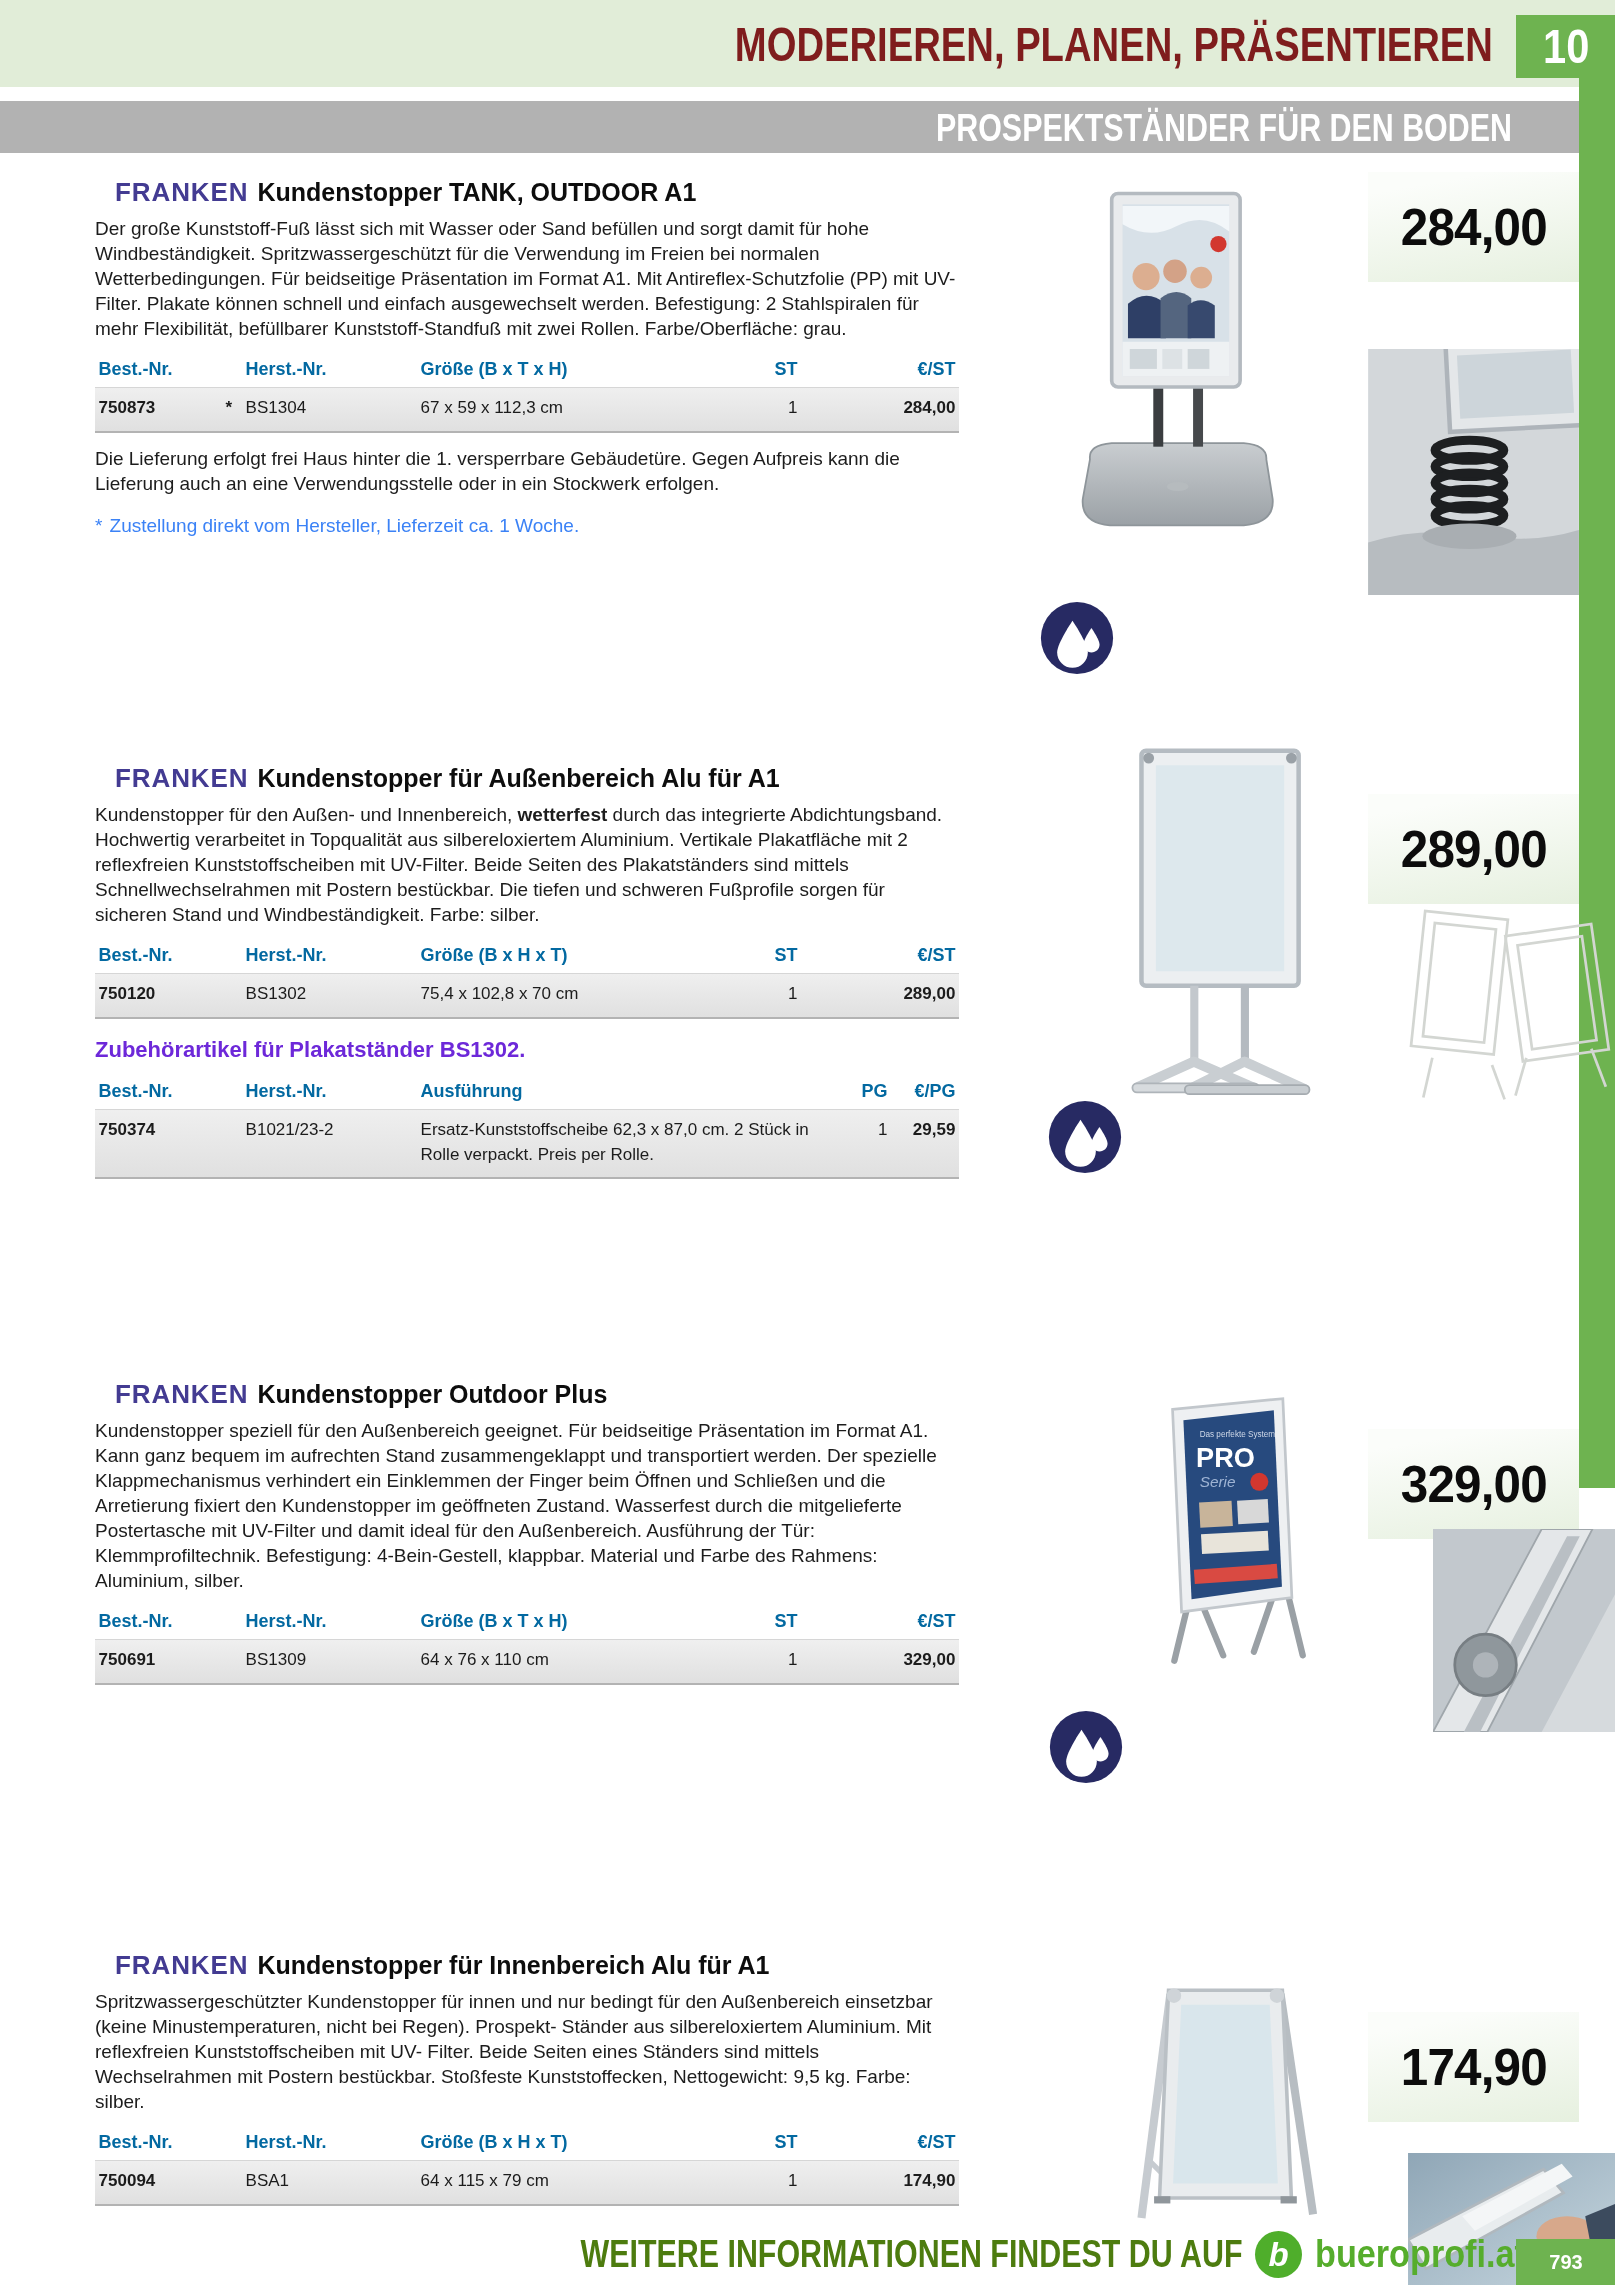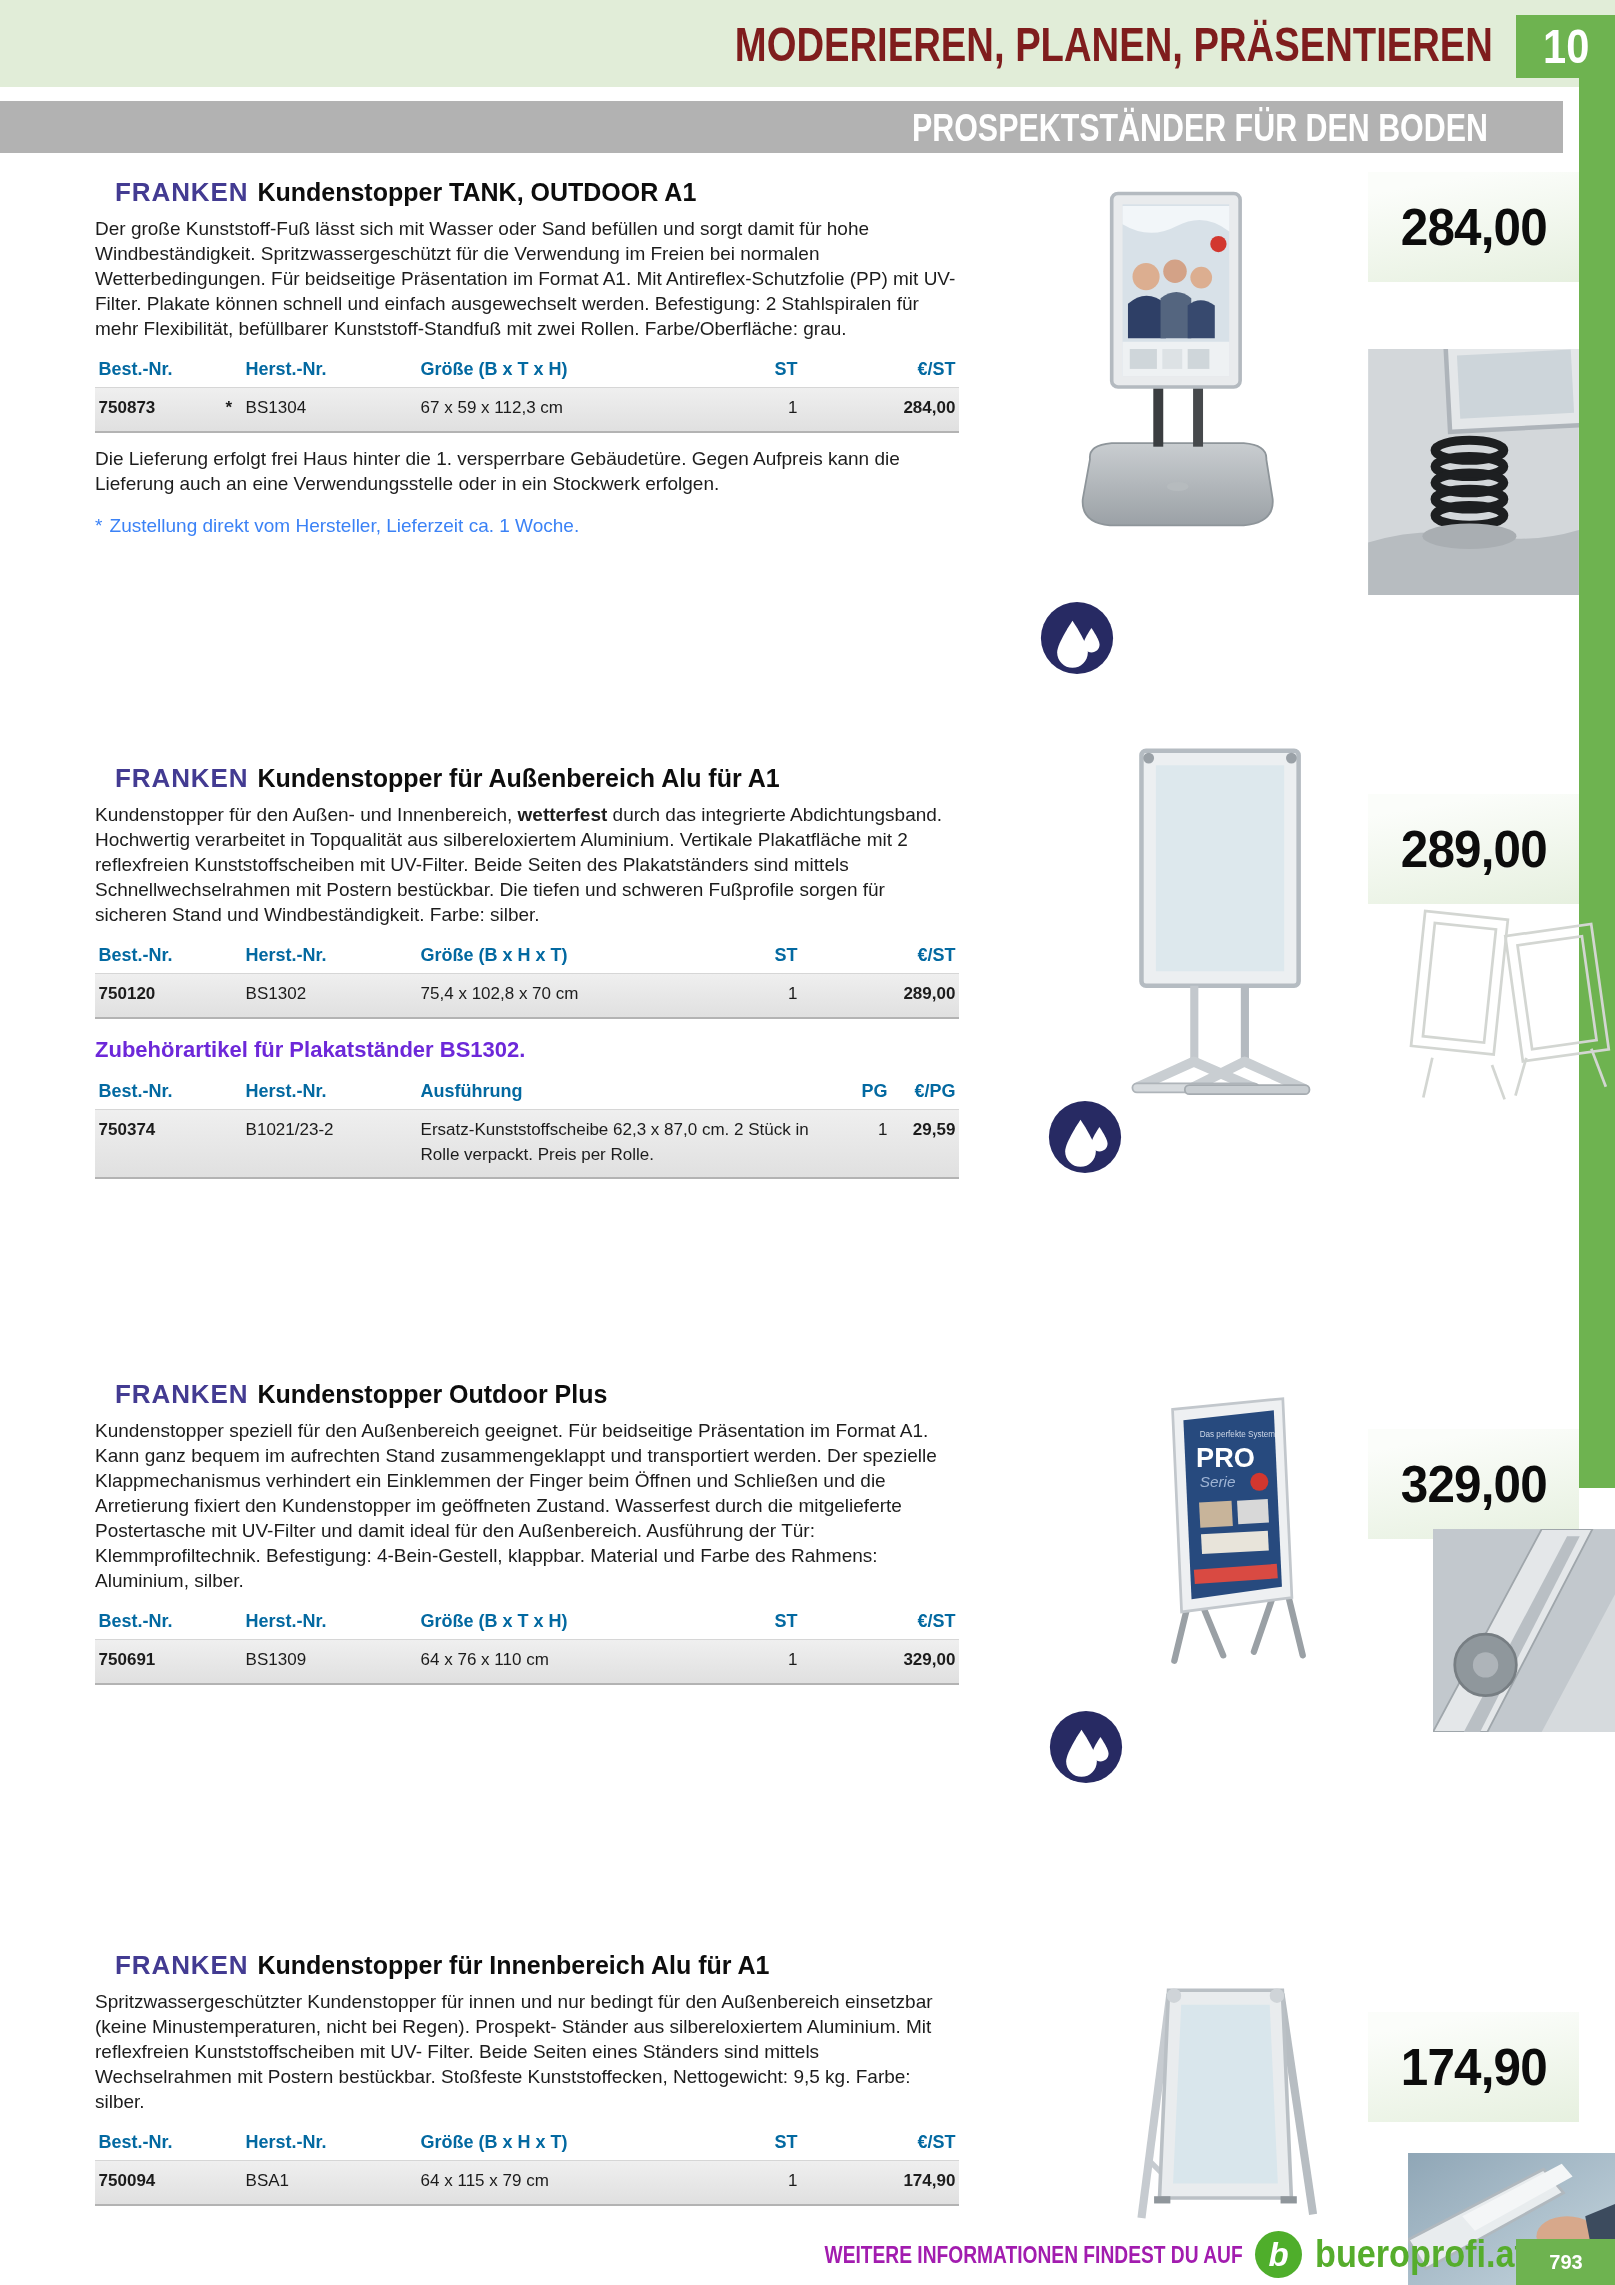--- a/index.html
+++ b/index.html
@@ -6,21 +6,21 @@
   .page{position:relative;width:1616px;height:2285px;background:#ffffff;overflow:hidden;
         font-family:"Liberation Sans",sans-serif;color:#1c1c1c;}
 
   
   .band{position:absolute;left:0;top:0;width:1616px;height:87px;background:#e1edd8;}
   .band-title{position:absolute;right:123px;top:16.3px;font-size:49px;font-weight:bold;color:#7f1d1d;white-space:nowrap;}
   .band-title .cond{display:inline-block;transform:scaleX(0.78);transform-origin:right center;letter-spacing:0px;}
   .tab10{position:absolute;left:1516px;top:14.5px;width:100px;height:63px;background:#6eb350;color:#ffffff;
          display:flex;align-items:center;justify-content:center;font-size:49px;font-weight:bold;}
   .tab10 .cond{display:inline-block;transform:scaleX(0.85);}
-  .graybar{position:absolute;left:0;top:101px;width:1563px;height:52px;background:#b2b2b2;}
+  .graybar{position:absolute;left:0;top:101px;width:1563px;height:52px;background:#b2b2b2;padding-left:24px;}
   .graybar-text{position:absolute;right:75px;top:6.3px;font-size:38px;font-weight:bold;color:#ffffff;white-space:nowrap;}
   .graybar-text .cond{display:inline-block;transform:scaleX(0.8);transform-origin:right center;}
   .strip{position:absolute;left:1579px;top:78px;width:36px;height:1410px;background:#6eb350;}
 
   
   .sec{position:absolute;left:95px;width:864px;}
   .s1{top:177px}.s2{top:763px}.s3{top:1379px}.s4{top:1950px}
   .prod-head{font-size:25px;font-weight:bold;color:#0d0d0d;line-height:31px;margin-left:20px;}
   .brand{color:#433b92;font-size:26px;font-weight:bold;letter-spacing:0.9px;margin-right:9px;}
   .desc{margin:8.1px 0 0 0;font-size:19px;line-height:25px;color:#1c1c1c;}
@@ -60,21 +60,21 @@
   #sk2{left:1405px;top:906px}
   #fig3{left:1147px;top:1395px}
   #det3{left:1433px;top:1529px}
   #fig4{left:1127px;top:1981px}
   #det4{left:1408px;top:2153px}
   .drop{position:absolute;width:74px;height:74px;}
   #drop1{left:1040px;top:601px}#drop2{left:1048px;top:1100px}#drop3{left:1049px;top:1710px}
 
   
   .footer{position:absolute;right:67px;top:2231px;display:flex;align-items:center;gap:12.7px;}
-  .footer-text{font-size:24px;font-weight:bold;color:#a21caf;white-space:nowrap;}
+  .footer-text{font-size:38px;font-weight:bold;color:#4d7c0f;white-space:nowrap;}
   .footer-text .cond{display:inline-block;transform:scaleX(0.8);transform-origin:right center;}
   .bcircle{width:47px;height:47px;border-radius:50%;background:#4fae2b;color:#ffffff;display:flex;
            align-items:center;justify-content:center;font-size:33px;font-weight:bold;font-style:italic;}
   .footer-brand{font-size:38px;font-weight:bold;color:#56ad2c;white-space:nowrap;}
   .footer-brand .cond{display:inline-block;transform:scaleX(0.9);transform-origin:left center;}
   .badge{position:absolute;left:1516px;top:2239px;width:100px;height:46px;background:#6eb350;color:#ffffff;
          display:flex;align-items:center;justify-content:center;font-size:20px;font-weight:bold;}
 </style>
 </head>
 <body>

